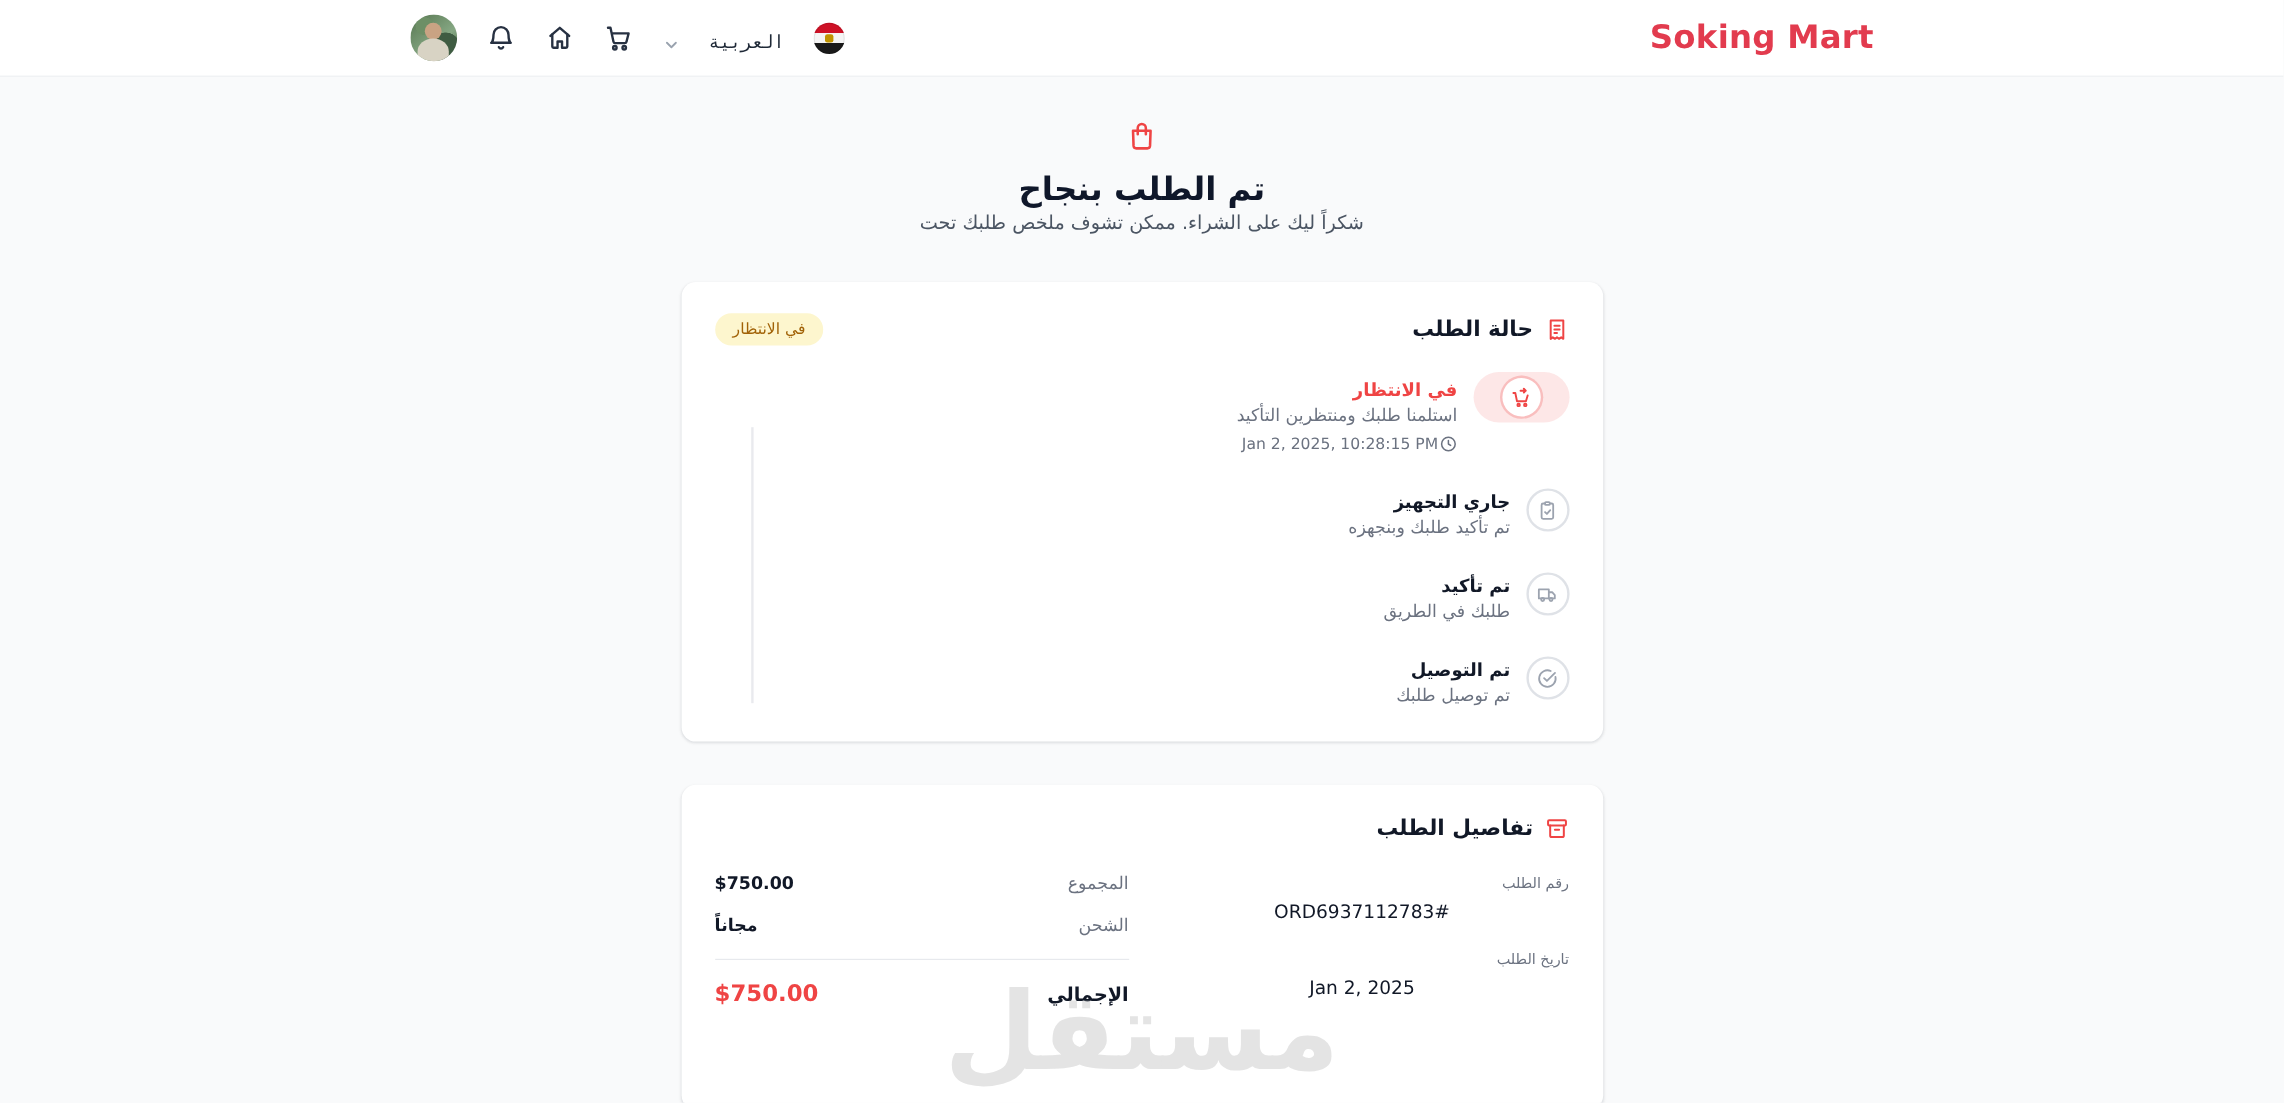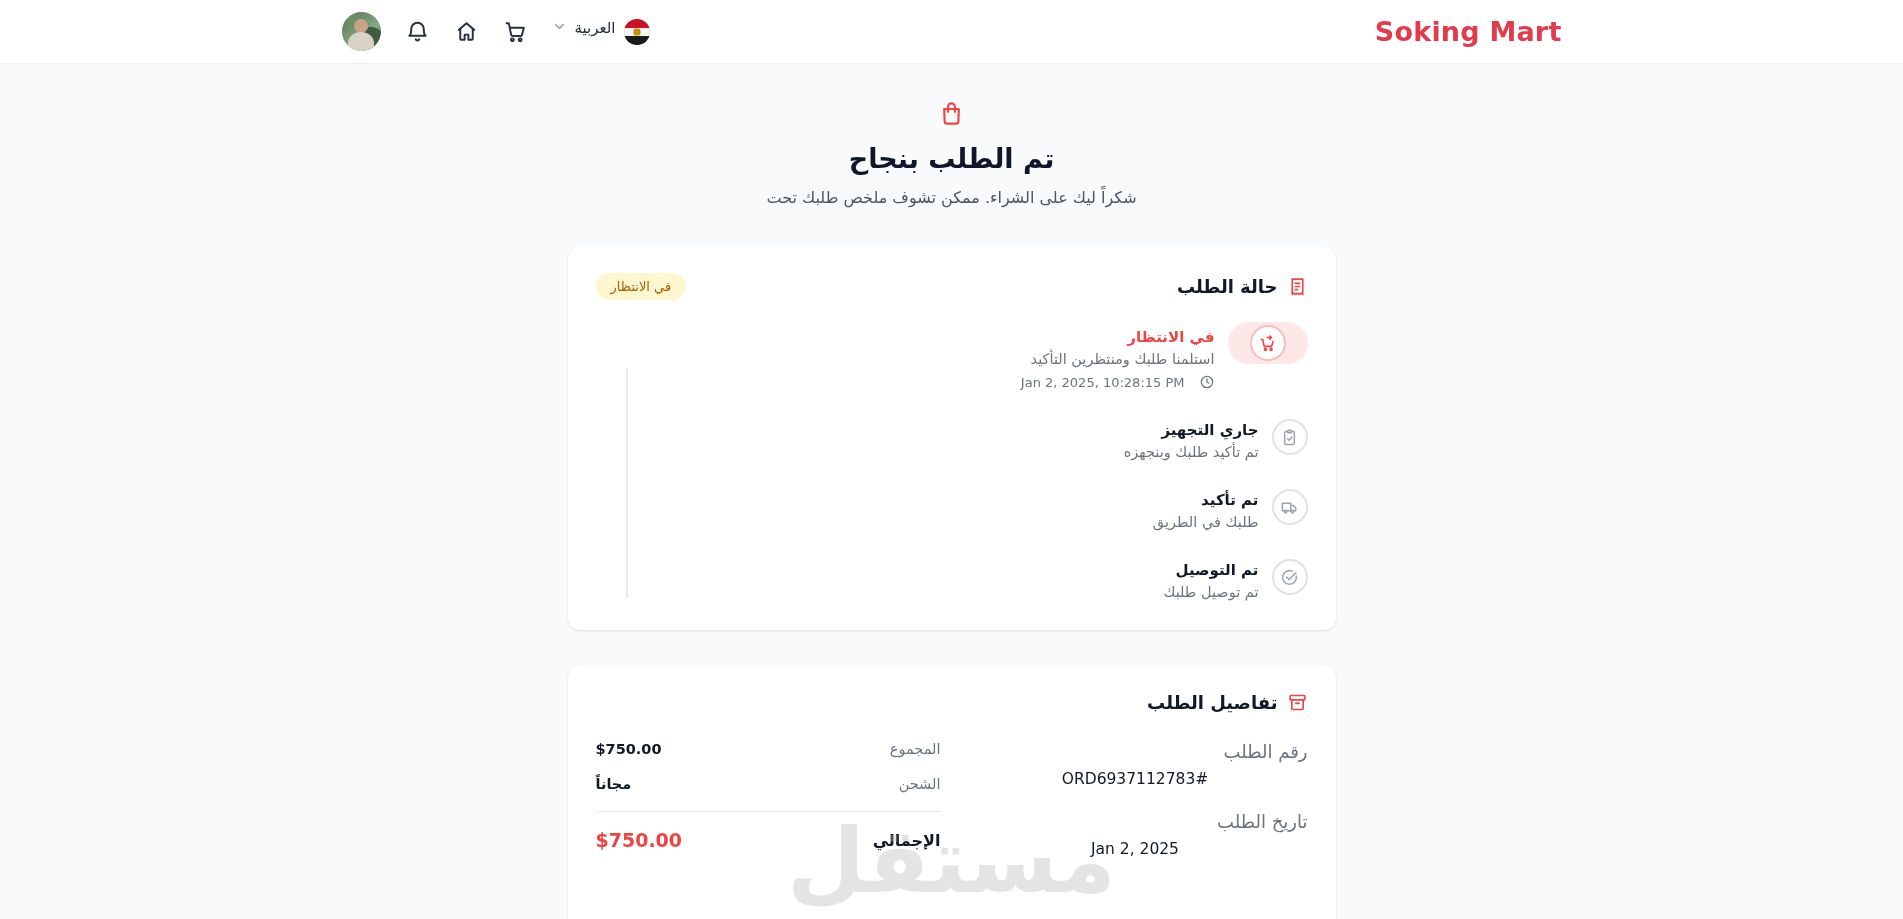--- a/index.html
+++ b/index.html
@@ -20,21 +20,21 @@
   
   .navbar{height:64px;background:#fff;border-bottom:1px solid #edeff2;}
   .nav-inner{
     max-width:1232px;height:100%;margin:0 auto;padding:0 6px;
     display:flex;align-items:center;justify-content:space-between;
   }
   .logo{font-size:27px;font-weight:bold;color:var(--accent);letter-spacing:.2px;cursor:pointer;}
   .nav-controls{display:flex;align-items:center;gap:24px;}
   .nav-btn{background:none;border:none;cursor:pointer;color:#273142;display:flex;align-items:center;}
   .nav-btn svg{width:25px;height:25px;}
-  .lang-select{display:flex;align-items:flex-start;gap:8px;cursor:pointer;}
+  .lang-select{display:flex;align-items:flex-end;gap:24px;cursor:pointer;font-family:Liberation Mono, monospace;}
   .flag{
     width:26px;height:26px;border-radius:50%;position:relative;overflow:hidden;flex:0 0 auto;
     background:linear-gradient(to bottom,#ce1126 0 33%,#f5f5f5 33% 66%,#1a1a1a 66% 100%);
     box-shadow:inset 0 0 0 1px rgba(0,0,0,.08);
   }
   .flag::after{
     content:"";position:absolute;left:50%;top:50%;width:7px;height:7px;
     transform:translate(-50%,-50%);background:#c09300;border-radius:2px;
   }
   .lang-label{font-size:15px;color:#1f2937;}
@@ -54,21 +54,21 @@
   .avatar::after{ 
     content:"";position:absolute;left:50%;top:52%;width:26px;height:22px;border-radius:50% 50% 0 0;
     transform:translateX(-50%);background:#d8d3c4;
   }
   
   .main{width:768px;margin:0 auto;padding-top:36px;}
   .success-header{text-align:center;}
   .success-bag{color:var(--step-active);}
   .success-bag svg{width:27px;height:27px;}
   .success-title{font-size:27px;font-weight:bold;color:#0f172a;margin-top:12px;}
-  .success-subtitle{font-size:16px;color:#4b5563;margin-top:14px;}
+  .success-subtitle{font-size:16px;color:#4b5563;margin-top:2px;}
   .card{
     background:#fff;border-radius:12px;padding:26px 28px;position:relative;
     box-shadow:0 1px 2px rgba(16,24,40,.05),0 1px 3px rgba(16,24,40,.08);
   }
   .status-card{margin-top:40px;}
   .details-card{margin-top:36px;padding-bottom:70px;}
   .card-head{display:flex;align-items:center;justify-content:space-between;}
   .head-title-wrap{display:flex;align-items:center;gap:9px;}
   .head-icon{color:var(--step-active);display:flex;}
   .head-icon svg{width:21px;height:21px;}
@@ -90,28 +90,28 @@
     display:flex;align-items:center;justify-content:center;background:#fff;
   }
   .step-circle svg{width:19px;height:19px;}
   .step.active .step-icon-wrap{
     background:rgba(239,68,68,.13);border-radius:999px;padding:3px 22px;margin-top:-4px;
   }
   .step.active .step-circle{border-color:rgba(239,68,68,.35);color:var(--step-active);}
   .step-title{font-size:15px;font-weight:bold;color:var(--text-dark);padding-top:2px;}
   .step.active .step-title{color:var(--step-active);}
   .step-desc{font-size:14.5px;color:var(--text-gray);margin-top:5px;}
-  .step-time{display:flex;align-items:center;gap:14px;margin-top:7px;color:var(--text-gray);}
+  .step-time{display:flex;align-items:center;gap:0;margin-top:7px;color:var(--text-gray);}
   .step-time svg{width:16px;height:16px;}
   .step-time span{font-size:13px;direction:ltr;}
   
   .details-grid{display:flex;gap:22px;margin-top:28px;}
   .info-col,.summary-col{flex:1;}
   .info-item{margin-bottom:23px;}
-  .info-label{font-size:18px;color:var(--text-gray);}
+  .info-label{font-size:12px;color:var(--text-gray);}
   .info-value{font-size:15.5px;font-weight:normal;color:var(--text-dark);margin-top:8px;text-align:center;}
   .sum-row{display:flex;align-items:center;justify-content:space-between;margin-bottom:19px;}
   .sum-label{font-size:14.5px;color:var(--text-gray);}
   .sum-value{font-size:14.5px;font-weight:bold;color:var(--text-dark);direction:ltr;}
   .sum-divider{border:none;border-top:1px solid #e7e9ed;margin:2px 0 17px;}
   .total-row{margin-bottom:0;}
   .total-label{font-size:16px;font-weight:bold;color:var(--text-dark);}
   .total-value{font-size:19px;font-weight:bold;color:var(--step-active);direction:ltr;}
   
   .watermark{

